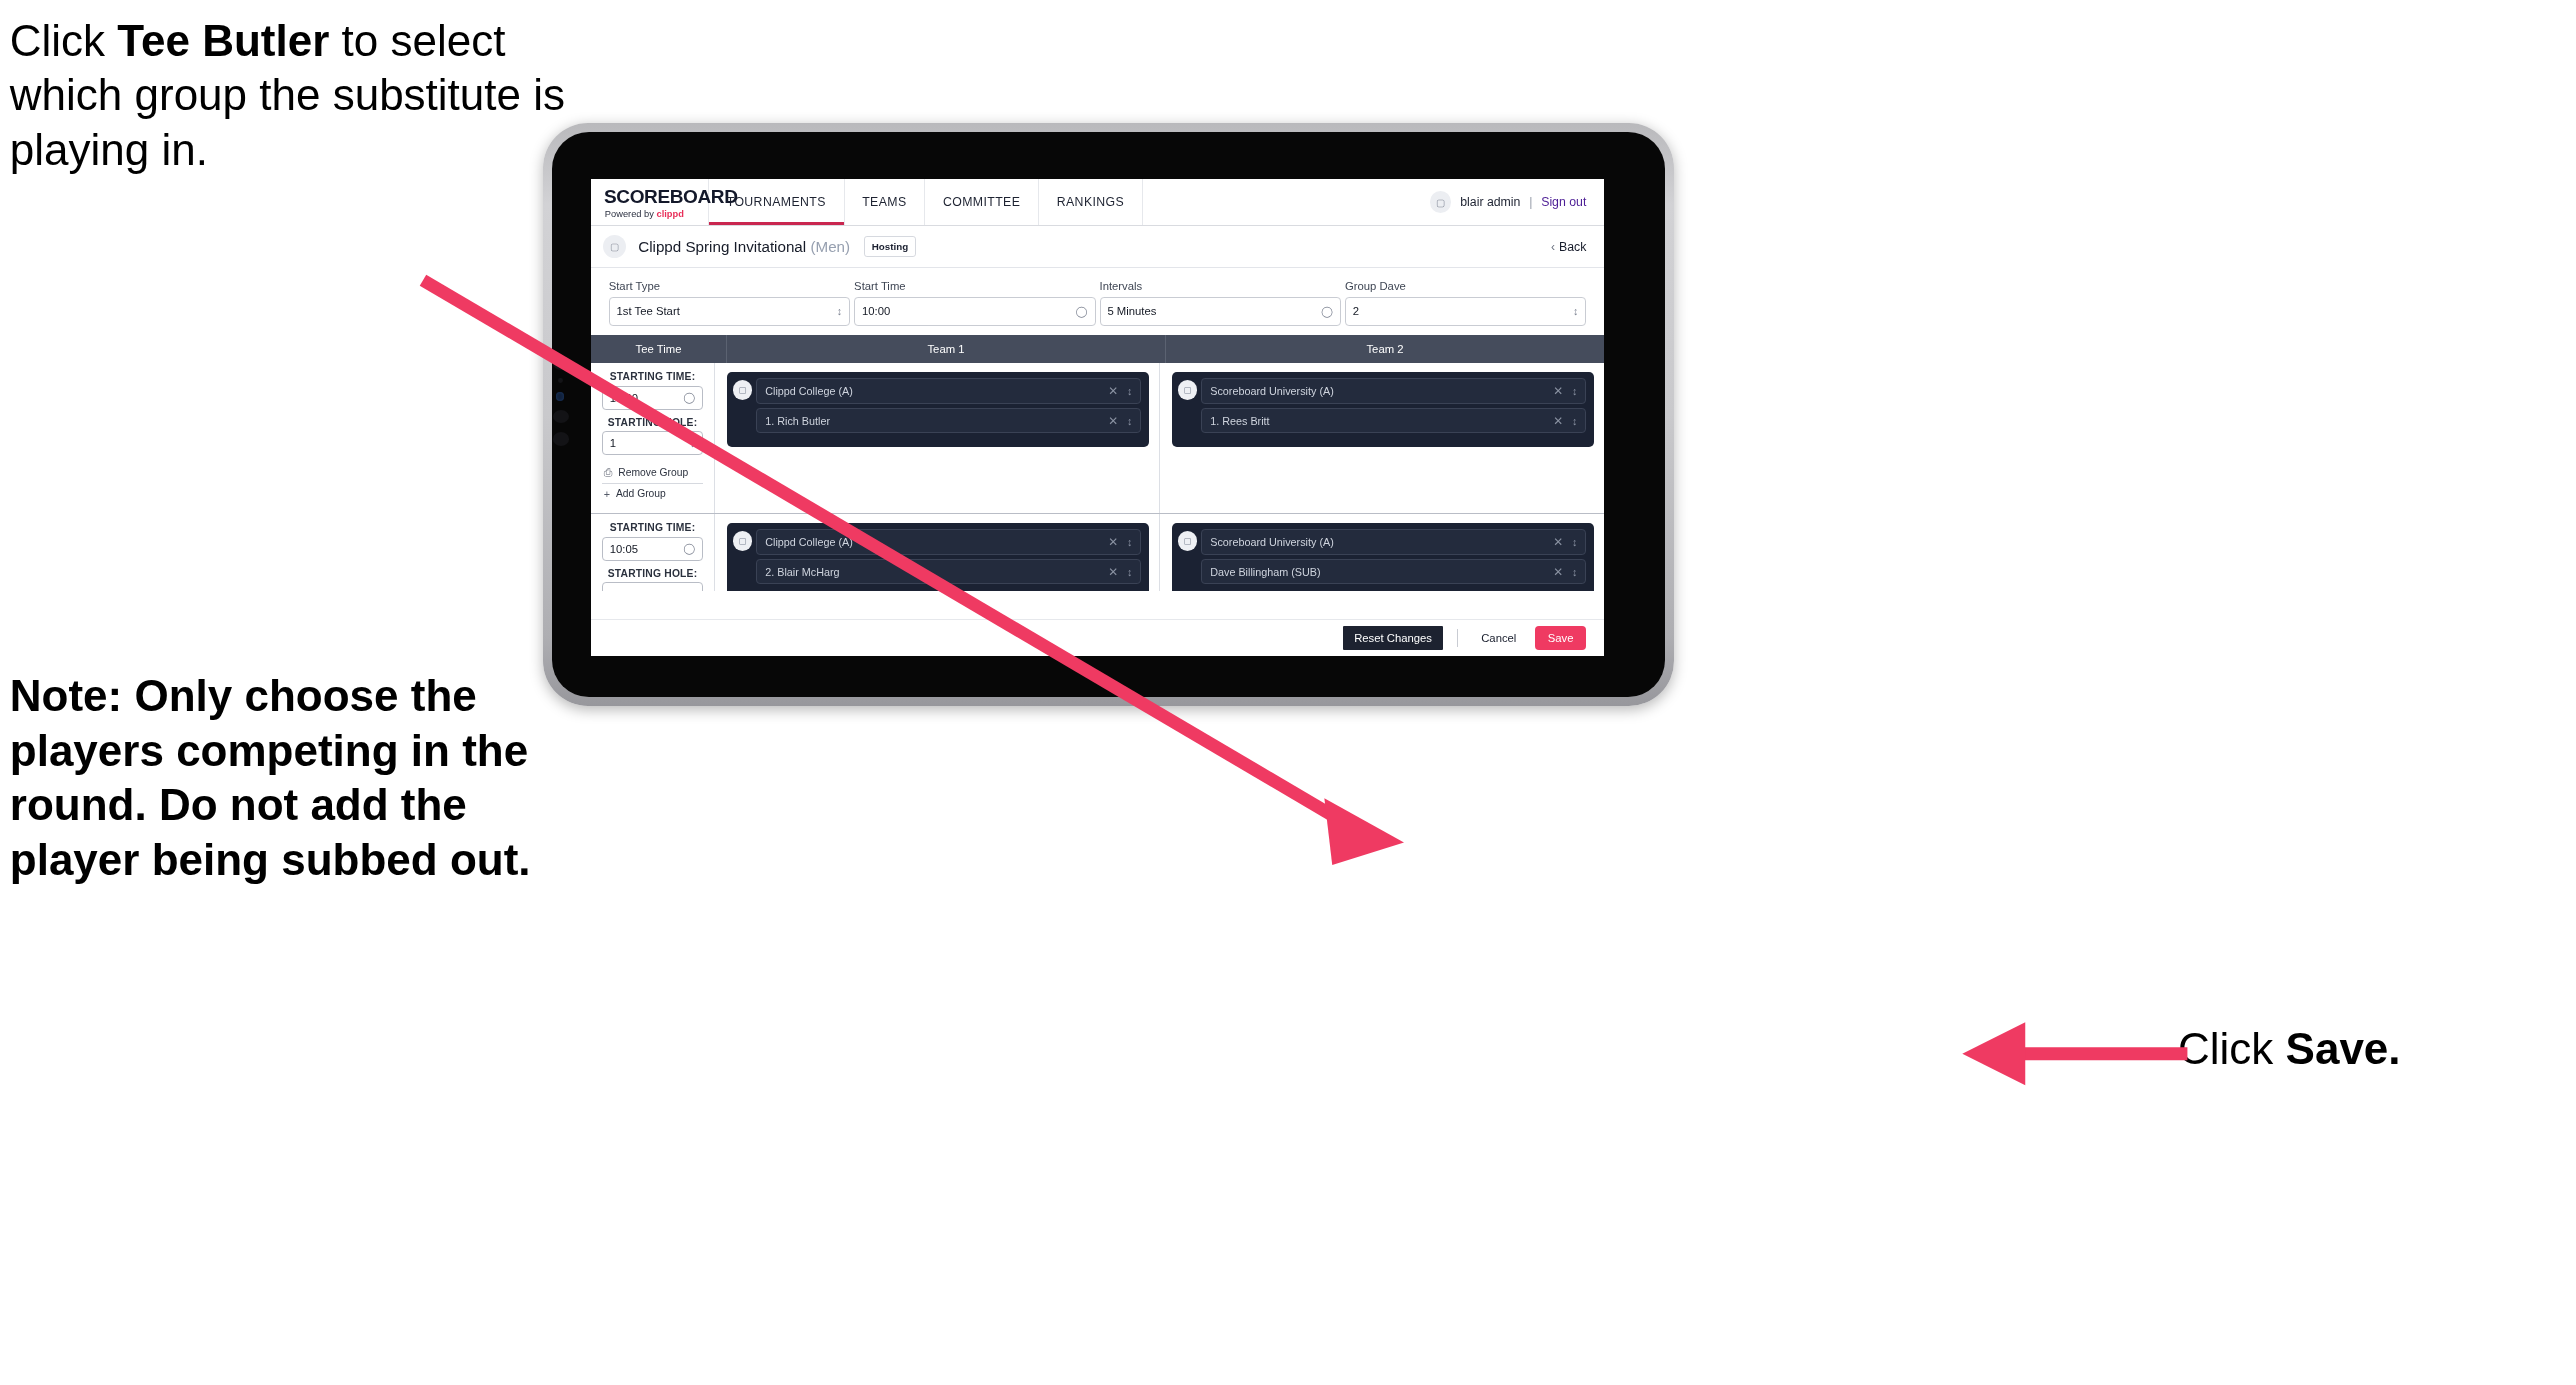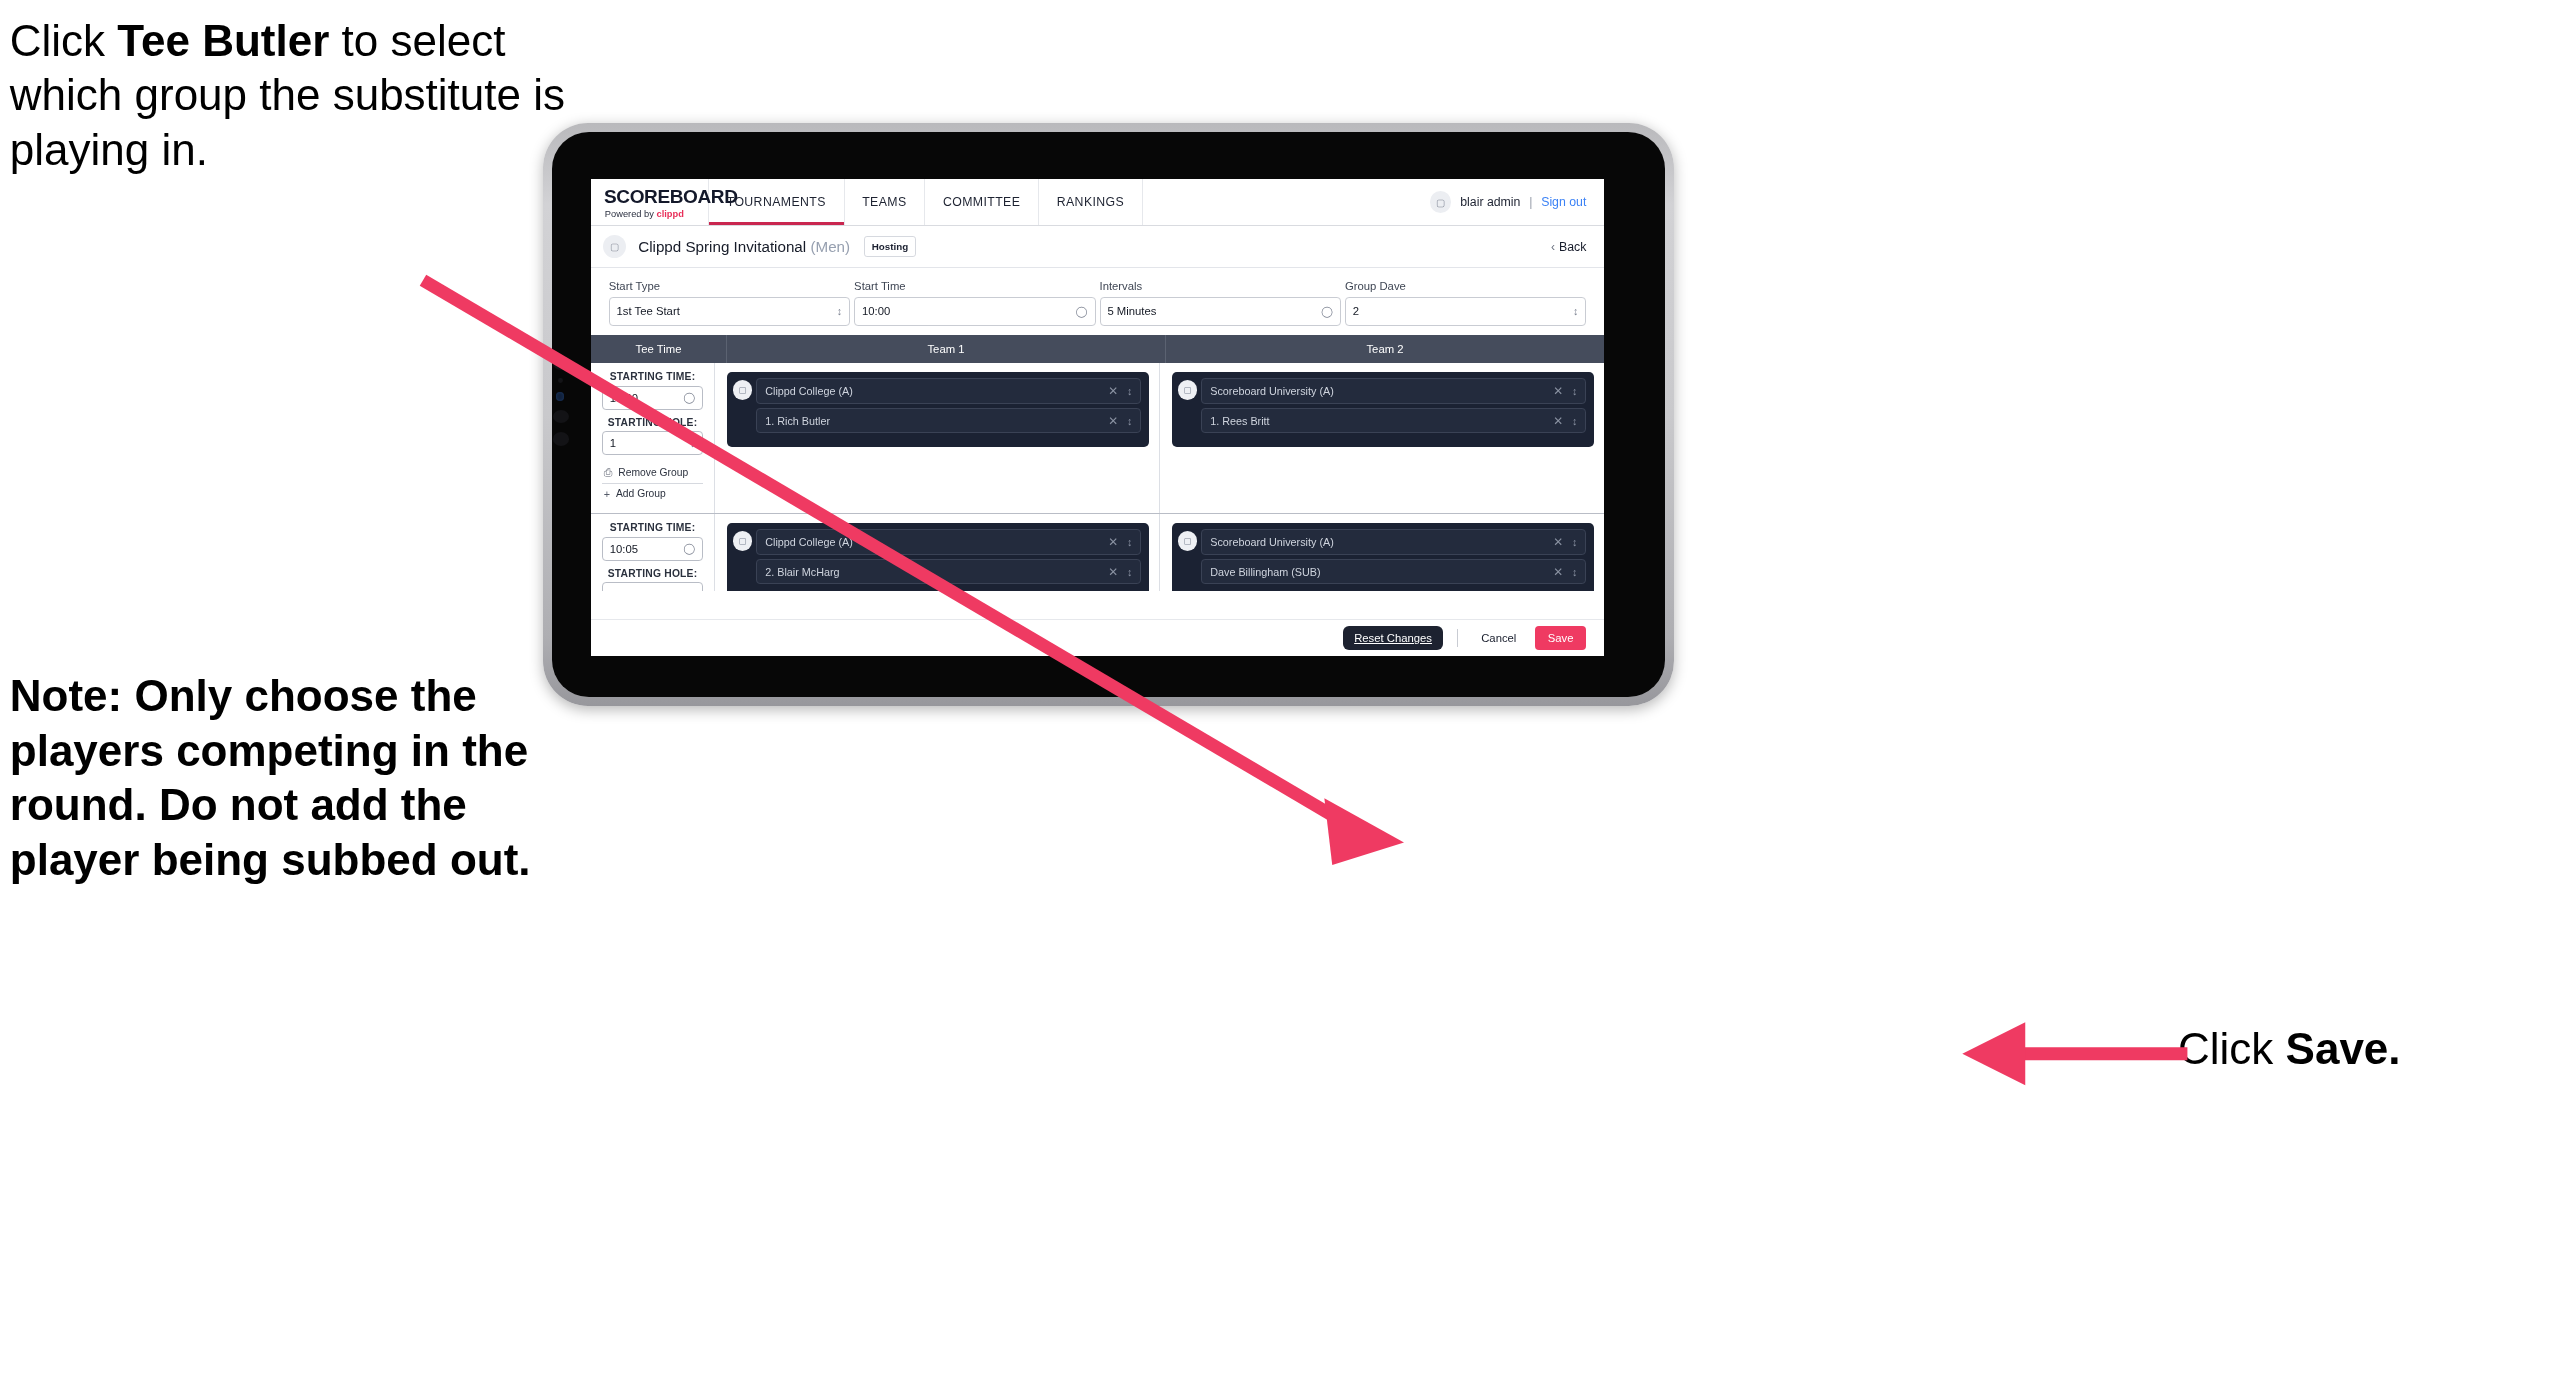--- a/index.html
+++ b/index.html
@@ -56,21 +56,21 @@
   .logo-sub .brand { color:#e8305a; font-weight:bold; }
   .navtabs { display:flex; align-items:stretch; }
   .navtab { display:flex; align-items:center; padding:0 17.7px; font-size:12.3px;
             color:#1d2231; letter-spacing:0.4px; border-right:1px solid #e6e8ec; cursor:pointer; }
   .navtab.active { box-shadow:inset 0 -2.9px 0 #c9264f; }
   .nav-right { margin-left:auto; display:flex; align-items:center; padding-right:17.7px; gap:8.8px; }
   .avatar { width:21.6px; height:21.6px; border-radius:50%; background:#eceef2;
             display:flex; align-items:center; justify-content:center; font-size:9.8px; color:#858b99; }
   .nav-user { font-size:12.3px; color:#1d2231; }
   .nav-sep { color:#9aa0ac; font-size:12.3px; }
-  .nav-signout { font-size:12.3px; color:#3b82f6; cursor:pointer; }
+  .nav-signout { font-size:12.3px; color:#4c1d95; cursor:pointer; }
 
   
   .subhead { height:42px; display:flex; align-items:center; padding:0 17.7px 0 11.8px;
              border-bottom:1px solid #e3e5ea; background:#fff; }
   .sub-icon { width:23.6px; height:23.6px; border-radius:50%; background:#eceef2;
               display:flex; align-items:center; justify-content:center; font-size:9.8px; color:#8b919d; }
   .sub-title { margin-left:11.8px; font-size:15.2px; color:#161b28; }
   .sub-title .muted { color:#97a0b0; }
   .badge-hosting { margin-left:13.8px; border:1px solid #d6d9df; border-radius:2.9px;
                    font-size:9.8px; font-weight:bold; color:#1b2030; padding:3.9px 6.9px; background:#fff; }
@@ -119,22 +119,22 @@
           margin-bottom:3.9px; }
   .chip:last-child { margin-bottom:8px; }
   .chip .nm { flex:1; }
   .chip .x { color:#8b93a3; font-size:11.8px; margin-right:8.8px; cursor:pointer; }
   .chip .sw { color:#8b93a3; font-size:10.8px; cursor:pointer; }
 
   
   .appfoot { position:absolute; left:0; right:0; bottom:0; height:37px; background:#fff;
              border-top:1px solid #e6e8ec; display:flex; align-items:center;
              justify-content:flex-end; gap:0; padding-right:17.7px; }
-  .btn-reset { background:#1d2230; color:#fff; font-size:11.3px; border-radius:6px;
-               padding:5.9px 10.8px; cursor:pointer;text-decoration:underline; }
+  .btn-reset { background:#1d2230; color:#fff; font-size:11.3px; border-radius:1px;
+               padding:5.9px 10.8px; cursor:pointer; }
   .foot-div { width:1px; height:18.7px; background:#c9ccd3; margin:0 13.8px; }
   .btn-cancel { font-size:11.3px; color:#171c2b; cursor:pointer; padding:5.9px 9.8px; }
   .btn-save { background:#ef3a62; color:#fff; font-size:11.3px; border-radius:3.9px;
               padding:5.9px 12.8px; margin-left:8.8px; cursor:pointer; }
 
   
   #arrows { position:absolute; left:0; top:0; width:2576px; height:1385px; pointer-events:none; }
 </style>
 </head>
 <body>

